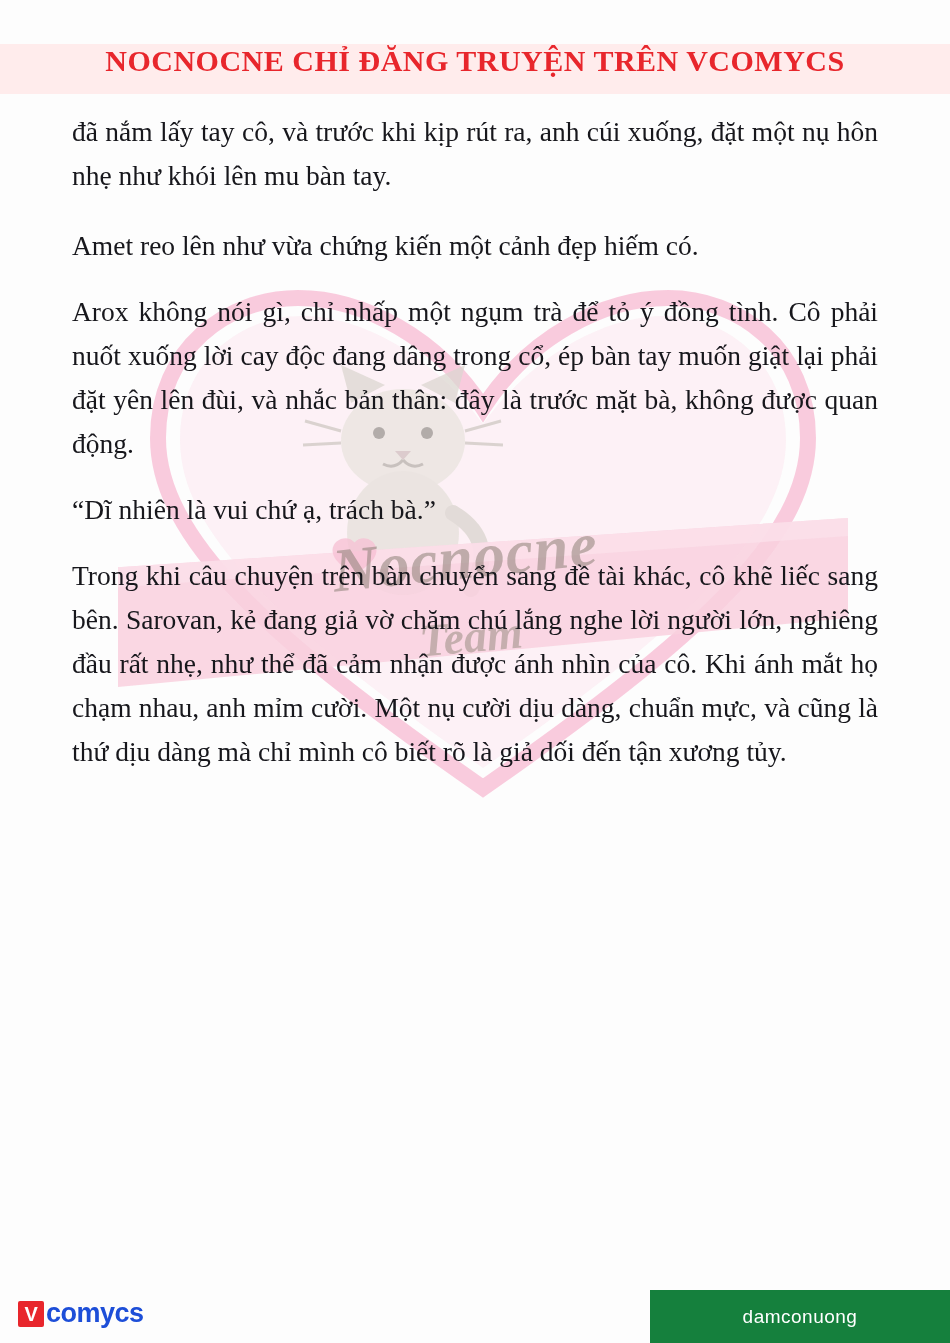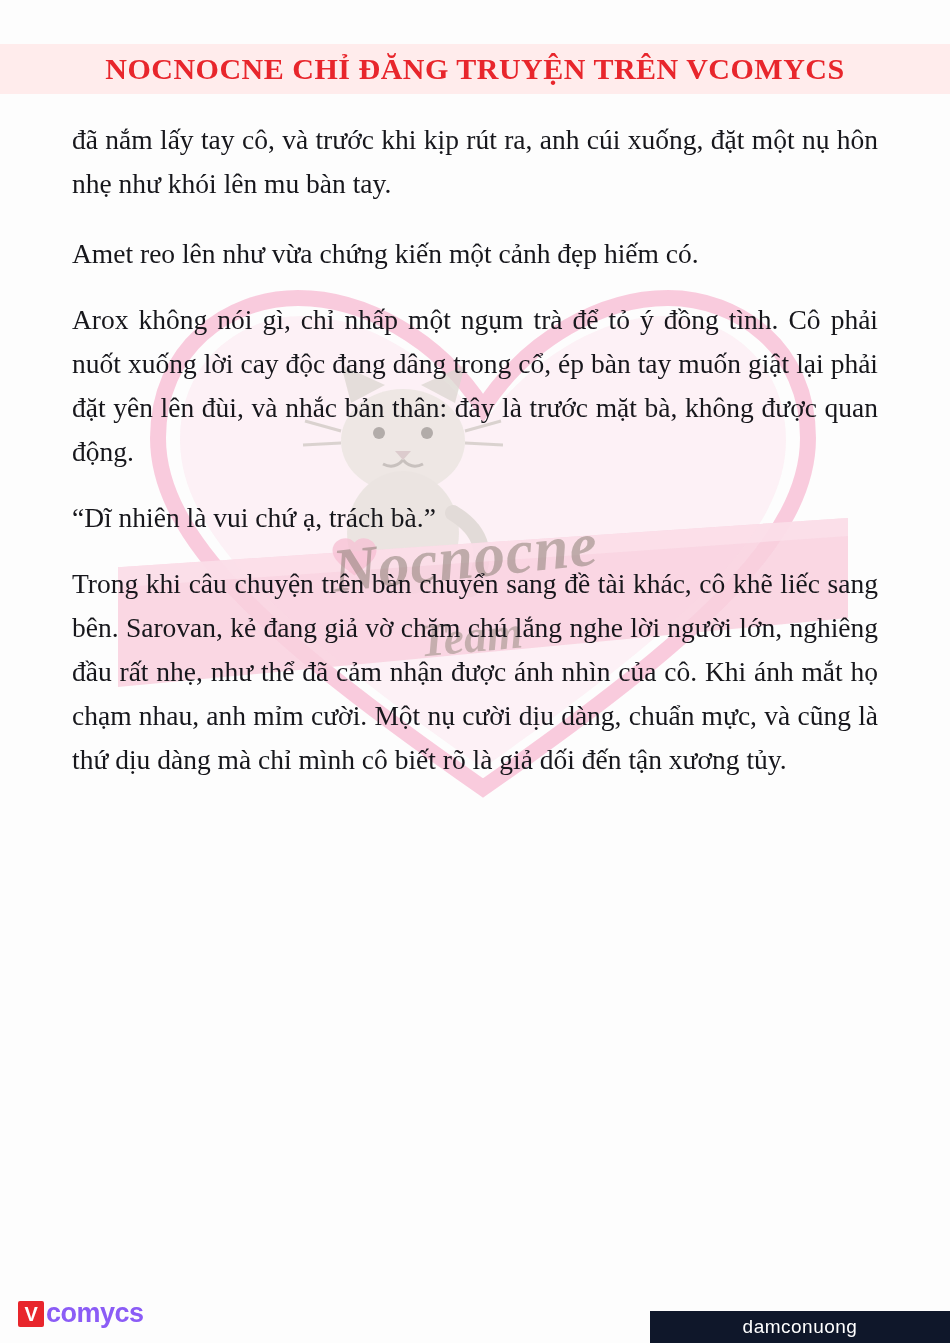--- a/index.html
+++ b/index.html
@@ -86,21 +86,21 @@
   
   .header-banner {
     position: absolute;
     left: 0;
     top: 44px;
     width: 950px;
     height: 50px;
     background: #ffecec;
     z-index: 2;
     display: flex;
-    align-items: center;
+    align-items: flex-start;
     justify-content: center;
   }
   .header-banner .title {
     font-family: "Liberation Serif", serif;
     font-weight: bold;
     font-size: 30px;
     color: #e8262c;
     letter-spacing: 0.5px;
     white-space: nowrap;
   }
@@ -111,21 +111,21 @@
     left: 0;
     top: 106px;
     width: 950px;
     z-index: 3;
   }
   .para {
     font-family: "Liberation Serif", serif;
     font-size: 27.5px;
     line-height: 44px;
     color: #17171c;
-    margin: 12px 72px 22px 72px;
+    margin: 4px 72px 22px 72px;
     text-align: justify;
     text-justify: inter-word;
     font-weight: 500;
   }
   .para.lead {
     margin-bottom: 26px;
   }
 
   
   .footer-left {
@@ -148,30 +148,30 @@
     background: #e8262c;
     color: #ffffff;
     font-size: 20px;
     line-height: 26px;
     text-align: center;
     margin-right: 2px;
     border-radius: 2px;
     font-family: "Liberation Sans", sans-serif;
   }
   .footer-left .fl-text {
-    color: #8b5cf6;
+    color: #1d4ed8;
   }
 
   .footer-right {
     position: absolute;
     right: 0;
     bottom: 0;
     width: 300px;
-    height: 32px;
-    background: #0f172a;
+    height: 53px;
+    background: #15803d;
     z-index: 4;
     display: flex;
     align-items: center;
     justify-content: center;
   }
   .footer-right .fr-text {
     font-family: "Liberation Sans", sans-serif;
     font-size: 19px;
     color: #ffffff;
     letter-spacing: 0.5px;

